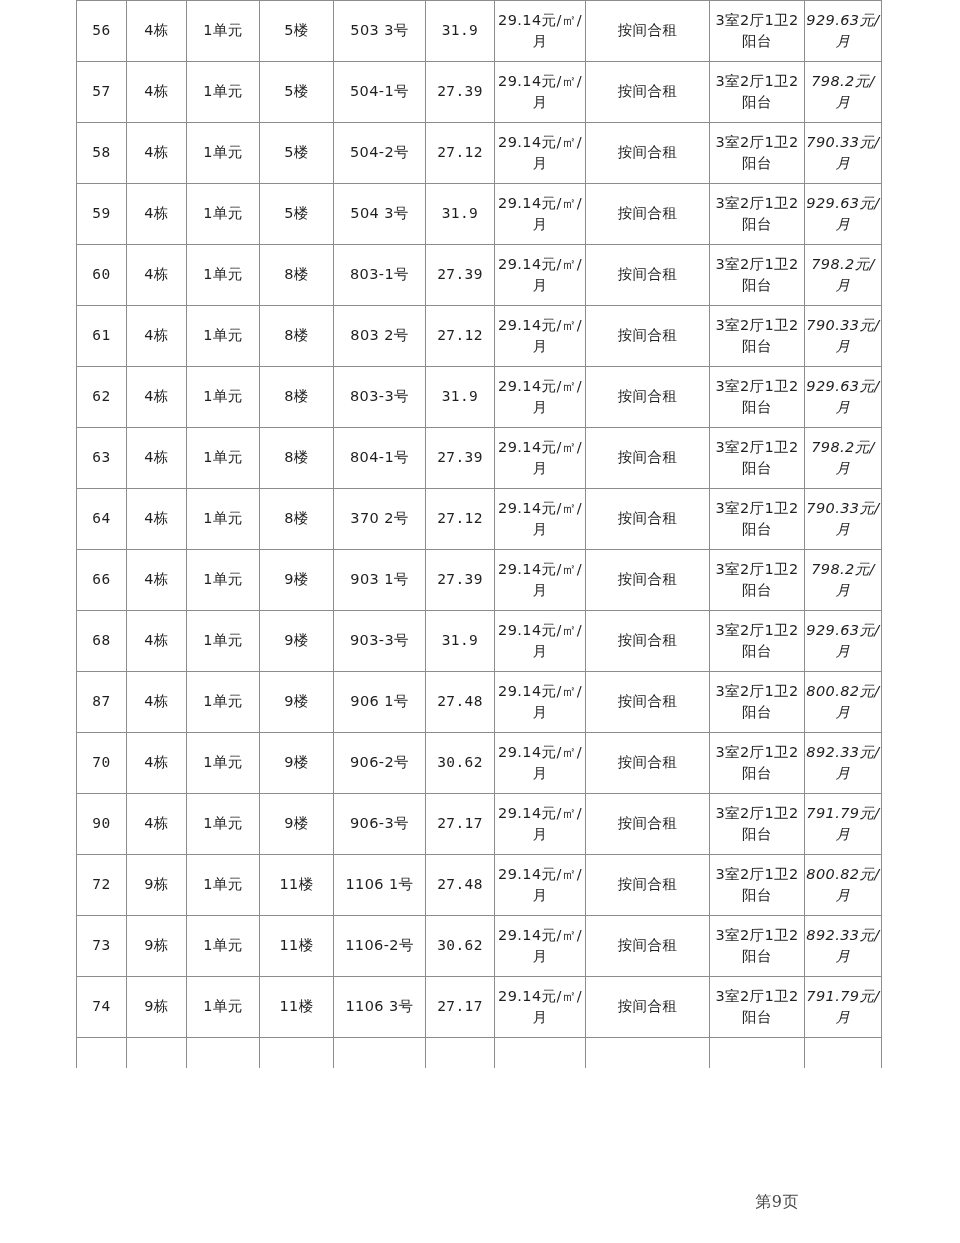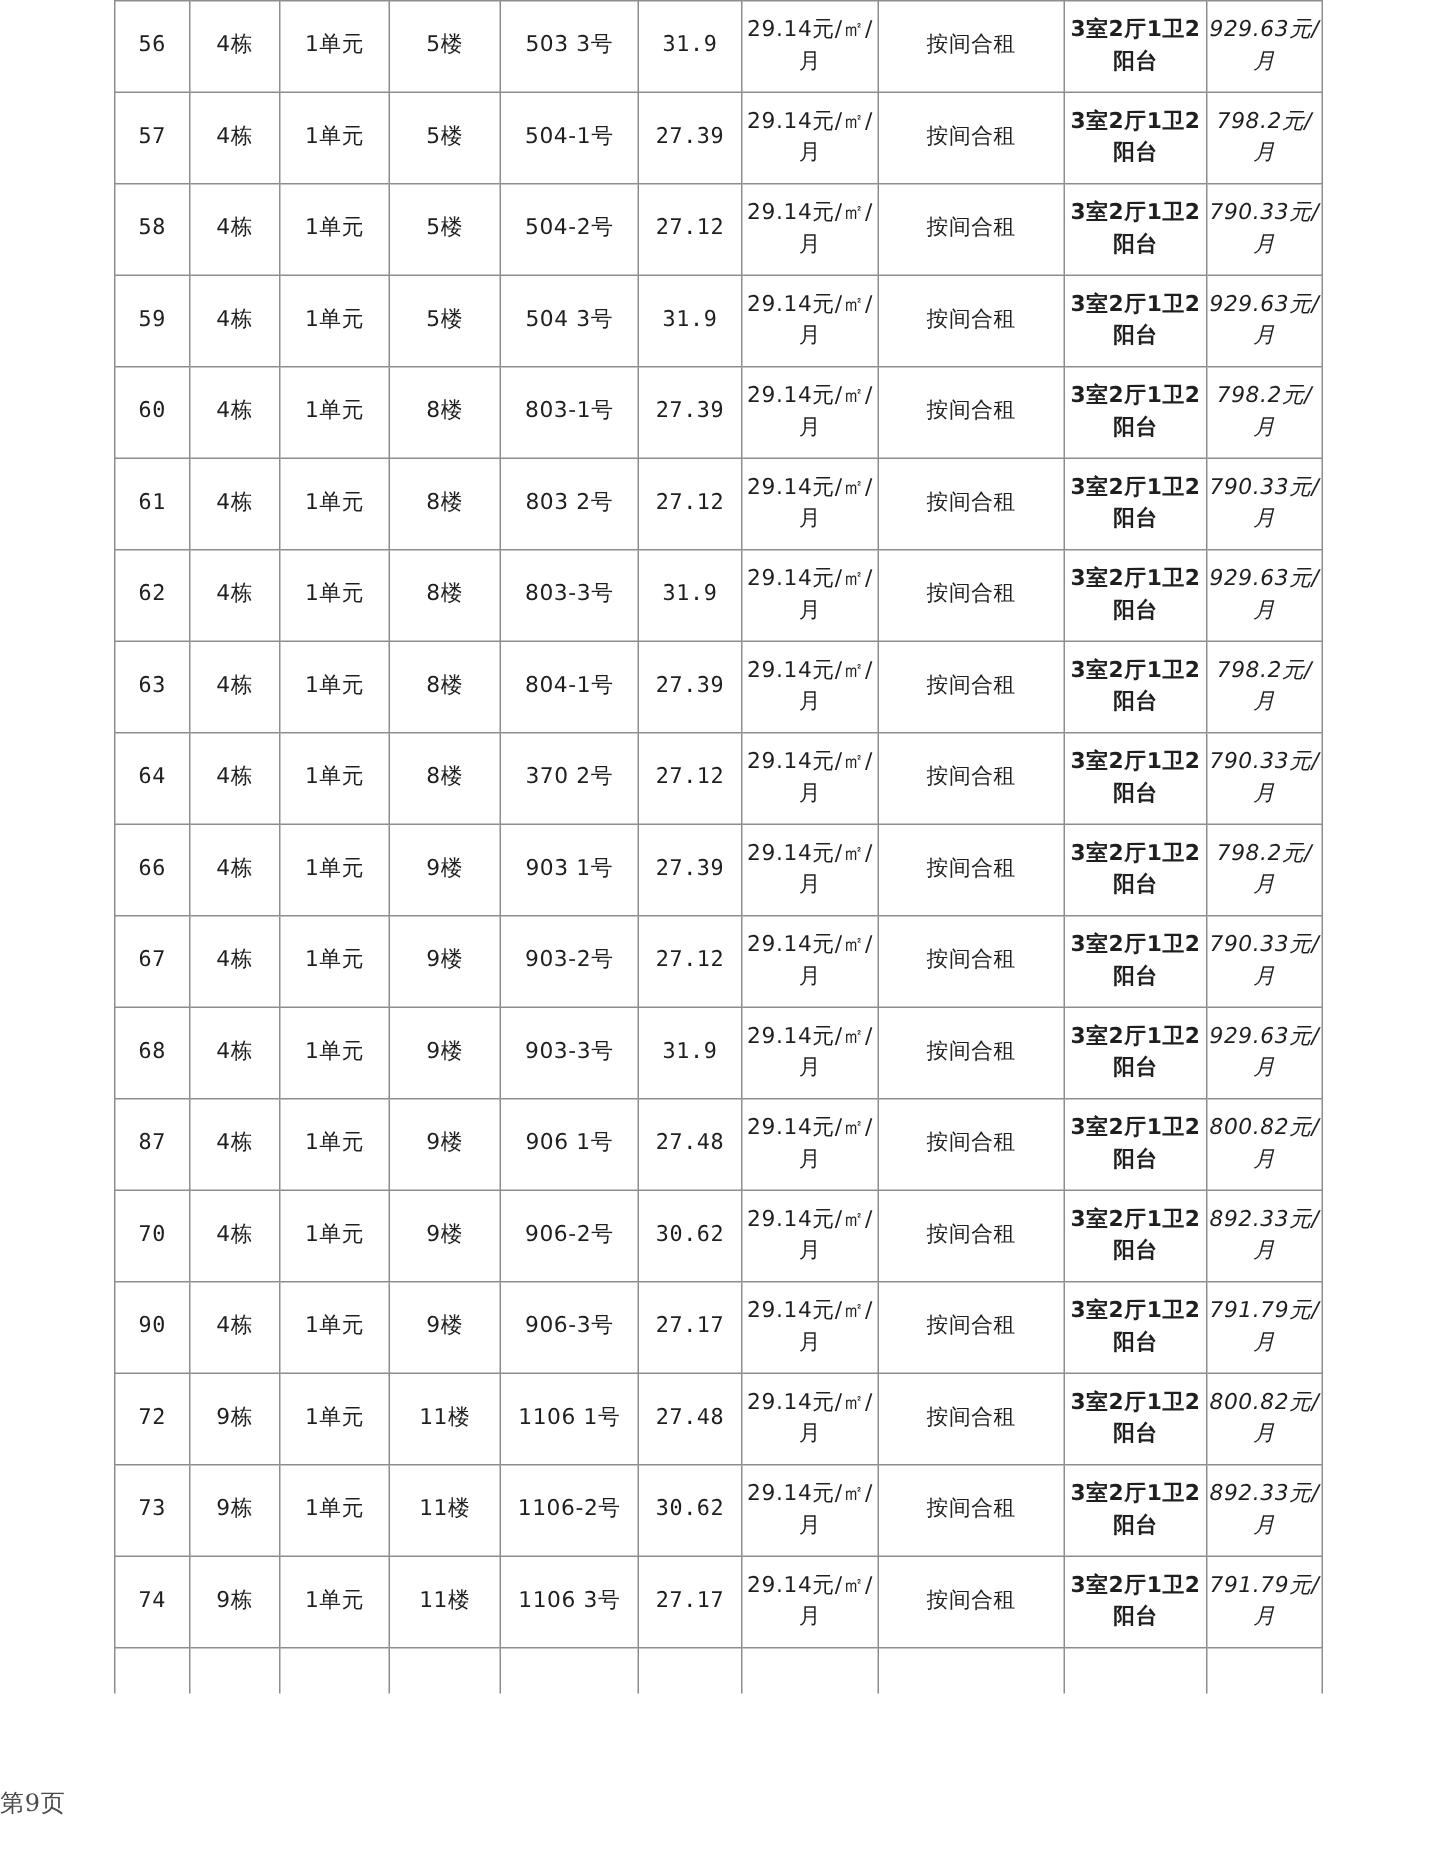--- a/index.html
+++ b/index.html
@@ -76,40 +76,39 @@
     letter-spacing: 0.2px;
   }
   .cell-cjk {
     font-size: 15px;
     letter-spacing: 0.5px;
   }
   .cell-layout {
     font-size: 13.5px;
     letter-spacing: 0px;
     line-height: 1.5;
-    font-weight: bold;
   }
   .cell-price {
     font-size: 13.5px;
     letter-spacing: 0px;
     line-height: 1.5;
   }
   .cell-rent {
     font-size: 13.5px;
     letter-spacing: 0px;
     line-height: 1.5;
     font-style: italic;
   }
 
   .footer {
     position: absolute;
     left: 0;
     top: 1192px;
     width: 799px;
-    text-align: left;
+    text-align: right;
     font-family: "DejaVu Serif", "Liberation Serif", serif;
     font-size: 16px;
     color: #4a4a4a;
     letter-spacing: 0.5px;
   }
 </style>
 </head>
 <body>
 
 <div class="page">
@@ -243,32 +242,20 @@
             <td class="cell-mixed">1单元</td>
             <td class="cell-mixed">9楼</td>
             <td class="cell-mixed">903 1号</td>
             <td class="cell-num">27.39</td>
             <td class="cell-price">29.14元/㎡/月</td>
             <td class="cell-cjk">按间合租</td>
             <td class="cell-layout">3室2厅1卫2阳台</td>
             <td class="cell-rent">798.2元/月</td>
           </tr>
           <tr class="data-row">
-            <td class="cell-num">67</td>
-            <td class="cell-cjk">4栋</td>
-            <td class="cell-mixed">1单元</td>
-            <td class="cell-mixed">9楼</td>
-            <td class="cell-mixed">903-2号</td>
-            <td class="cell-num">27.12</td>
-            <td class="cell-price">29.14元/㎡/月</td>
-            <td class="cell-cjk">按间合租</td>
-            <td class="cell-layout">3室2厅1卫2阳台</td>
-            <td class="cell-rent">790.33元/月</td>
-          </tr>
-          <tr class="data-row">
             <td class="cell-num">68</td>
             <td class="cell-cjk">4栋</td>
             <td class="cell-mixed">1单元</td>
             <td class="cell-mixed">9楼</td>
             <td class="cell-mixed">903-3号</td>
             <td class="cell-num">31.9</td>
             <td class="cell-price">29.14元/㎡/月</td>
             <td class="cell-cjk">按间合租</td>
             <td class="cell-layout">3室2厅1卫2阳台</td>
             <td class="cell-rent">929.63元/月</td>

